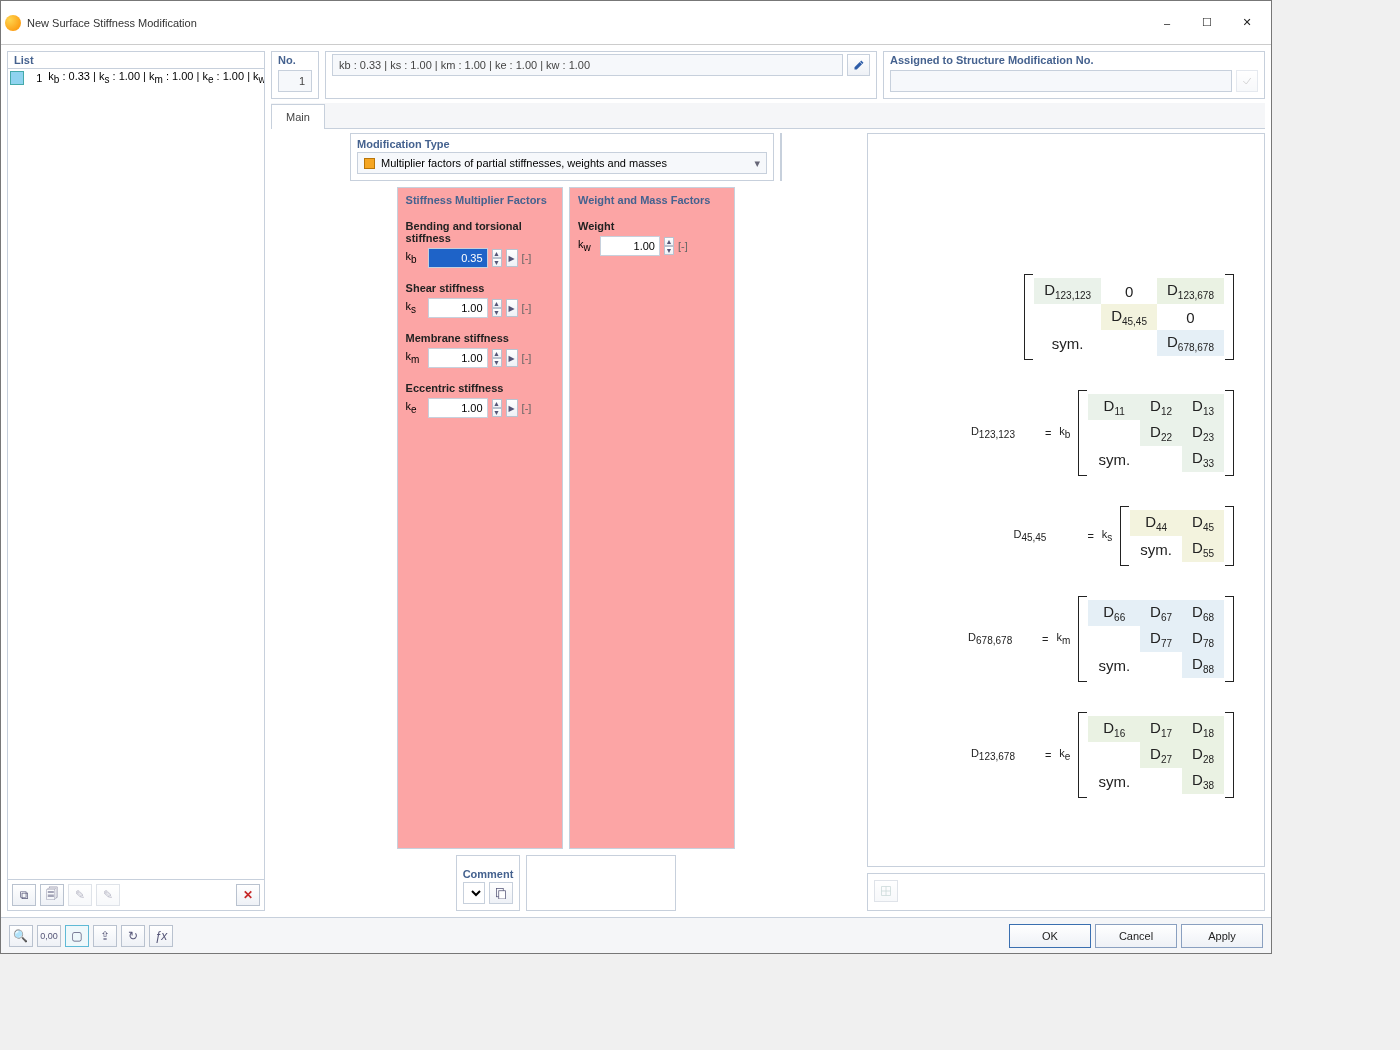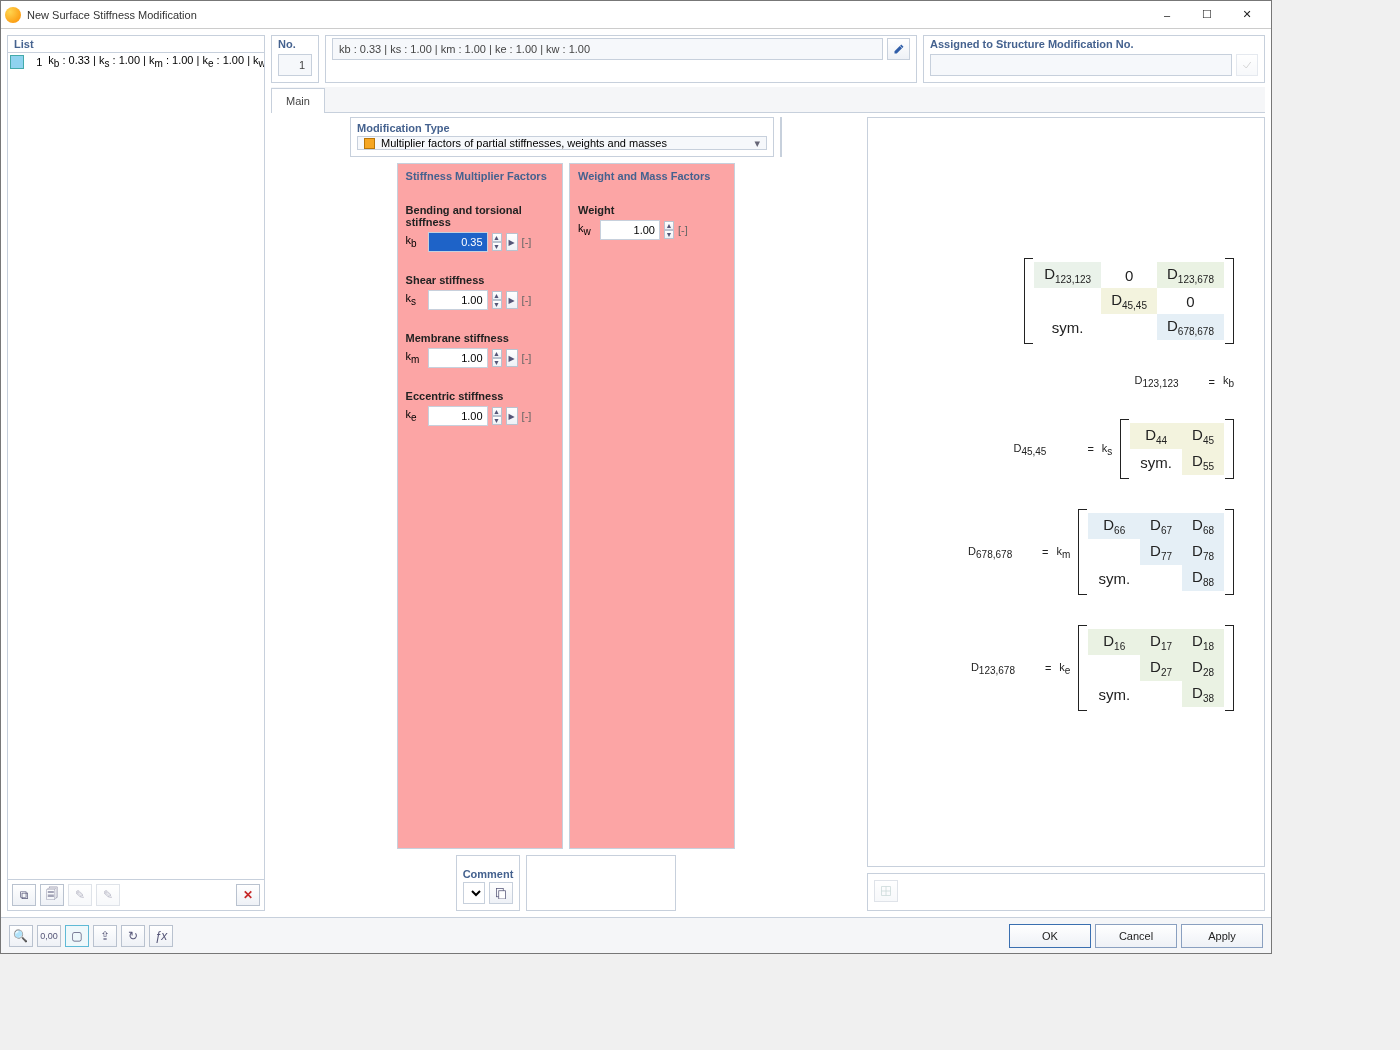--- a/index.html
+++ b/index.html
@@ -1,18 +1,18 @@
 <!DOCTYPE html>
 <html><head>
 <meta charset="utf-8">
 <style>
   * { box-sizing: border-box; font-family: "Segoe UI", Tahoma, sans-serif; font-size: 11px; }
   body { margin: 0; background: #f0f0f0; width: 1400px; height: 1050px; overflow: hidden; }
   .window { width: 1272px; height: 954px; background: #fff; border: 1px solid #777; position: relative; display: flex; flex-direction: column; }
-  .titlebar { height: 28px; display: flex; align-items: center; padding: 0 4px; border-bottom: 1px solid #ccc; background: #fff; }
+  .titlebar { height: 44px; display: flex; align-items: center; padding: 0 4px; border-bottom: 1px solid #ccc; background: #fff; }
   .titlebar .icon { width: 16px; height: 16px; margin-right: 6px; background: radial-gradient(circle at 30% 30%, #ffd54f, #fb8c00); border-radius: 50%; position: relative; }
   .titlebar .title { flex: 1; color: #333; }
   .winbtn { width: 40px; height: 22px; display: flex; align-items: center; justify-content: center; color: #222; }
 
   .body { flex: 1; display: flex; flex-direction: column; padding: 6px; gap: 4px; min-height: 0; }
   .row { display: flex; gap: 6px; }
   .panel { border: 1px solid #c7d0dc; background: #fff; }
 
   
   .left-col { width: 258px; display: flex; flex-direction: column; gap: 4px; }
@@ -30,45 +30,45 @@
   .sq-btn { width: 24px; height: 22px; border: 1px solid #b9c2cf; background: linear-gradient(#fff,#eef1f6); display: flex; align-items: center; justify-content: center; font-size: 12px; color: #557; }
   .sq-btn.disabled { opacity: .45; }
   .sq-btn.danger { color: #c62828; font-weight: bold; }
 
   .header-row { display: flex; gap: 6px; }
   .hdr-box { border: 1px solid #c7d0dc; background: #fff; display: flex; flex-direction: column; }
   .hdr-box .lbl { color: #45628f; font-weight: 600; padding: 2px 6px; }
   .hdr-box .val { padding: 2px 6px 6px; }
   .no-box { width: 48px; }
   .name-box { flex: 1; }
-  .assign-box { width: 342px; }
+  .assign-box { width: 382px; }
   .inp { width: 100%; border: 1px solid #c7d0dc; background: #f6f8fb; height: 22px; padding: 2px 6px; color: #444; }
   .name-row { display: flex; gap: 4px; }
   .icon-btn { width: 24px; height: 22px; border: 1px solid #c7d0dc; background: linear-gradient(#fff,#eef1f6); display: flex; align-items: center; justify-content: center; }
   .pencil { width: 12px; height: 12px; }
 
   
   .tabstrip { display: flex; border-bottom: 1px solid #c7d0dc; background: #f5f6f8; }
   .tab { padding: 6px 14px; border: 1px solid #c7d0dc; border-bottom: none; background: #fff; position: relative; top: 1px; color: #444; }
 
   
   .content-row { flex: 1; display: flex; gap: 6px; min-height: 0; }
   .params-col { width: 590px; display: flex; flex-direction: column; gap: 6px; align-items: center; }
   .preview-col { flex: 1; display: flex; flex-direction: column; gap: 6px; }
 
   .section-title { color: #45628f; font-weight: 600; padding: 4px 6px 2px; }
-  .modtype-row { display:flex; align-items:center; gap:6px; height:14px; border:1px solid #c7d0dc; background:#f6f8fb; padding:0 6px; }
+  .modtype-row { display:flex; align-items:center; gap:6px; height:22px; border:1px solid #c7d0dc; background:#f6f8fb; padding:0 6px; }
   .modtype-row .sw { width:11px; height:11px; background:#f5a623; border:1px solid #b97609; }
   .modtype-row .chev { color:#667; }
   .modtype-row .txt { flex:1; }
 
   .factors-grid { display: flex; gap: 6px; }
   .factors-col { flex: 1; border: 1px solid #c7d0dc; background: #fca5a5; padding: 4px 8px 10px; }
   .fc-head { color:#45628f; font-weight:600; margin: 2px 0 6px; }
-  .field-group { margin-top: 22px; }
+  .field-group { margin-top: 14px; }
   .fg-label { font-weight: 600; margin-bottom: 4px; color:#222; }
   .fg-row { display: flex; align-items: center; gap: 4px; }
   .fg-row .sym { width: 18px; }
   .num-input { width: 60px; height: 20px; border: 1px solid #c7d0dc; background: #fff; text-align: right; padding-right: 4px; }
   .num-input.sel { background: #1e63c8; color:#fff; }
   .stepper { display:flex; flex-direction:column; }
   .stepper span { width:10px; height:9px; border:1px solid #b9c2cf; background:linear-gradient(#fff,#eef1f6); font-size:7px; line-height:7px; text-align:center; color:#557; }
   .tri { width:12px; height:18px; display:flex; align-items:center; justify-content:center; border:1px solid #b9c2cf; background:linear-gradient(#fff,#eef1f6); font-size:8px; color:#557; }
   .unit { color:#666; }
 
@@ -313,20 +313,41 @@
                     </tr>
                   </tbody>
                     </table>
                 </div>
               </div>
 
               <div class="eq">
                 <span class="lhs"><span class="lhsspace">D<sub>123,123</sub></span></span>
                   <span>=</span>
                   <span class="coef">k<sub>b</sub></span>
+                <div class="matrix">
+                    <table class="mtable">
+                  <tbody>
+                        <tr>
+                          <td class="bg-b">D<sub>11</sub></td>
+                          <td class="bg-b">D<sub>12</sub></td>
+                          <td class="bg-b">D<sub>13</sub></td>
+                        </tr>
+                  <tr>
+                          <td></td>
+                          <td class="bg-b">D<sub>22</sub></td>
+                          <td class="bg-b">D<sub>23</sub></td>
+                        </tr>
+                  <tr>
+                          <td class="sym-pad">sym.</td>
+                          <td></td>
+                          <td class="bg-b">D<sub>33</sub></td>
+                        </tr>
+                </tbody>
+                    </table>
+                  </div>
               </div>
 
               <div class="eq">
                 <span class="lhs"><span class="lhsspace">D<sub>45,45</sub></span></span>
                   <span>=</span>
                   <span class="coef">k<sub>s</sub></span>
                 <div class="matrix">
                     <table class="mtable">
                   <tbody>
                         <tr>

